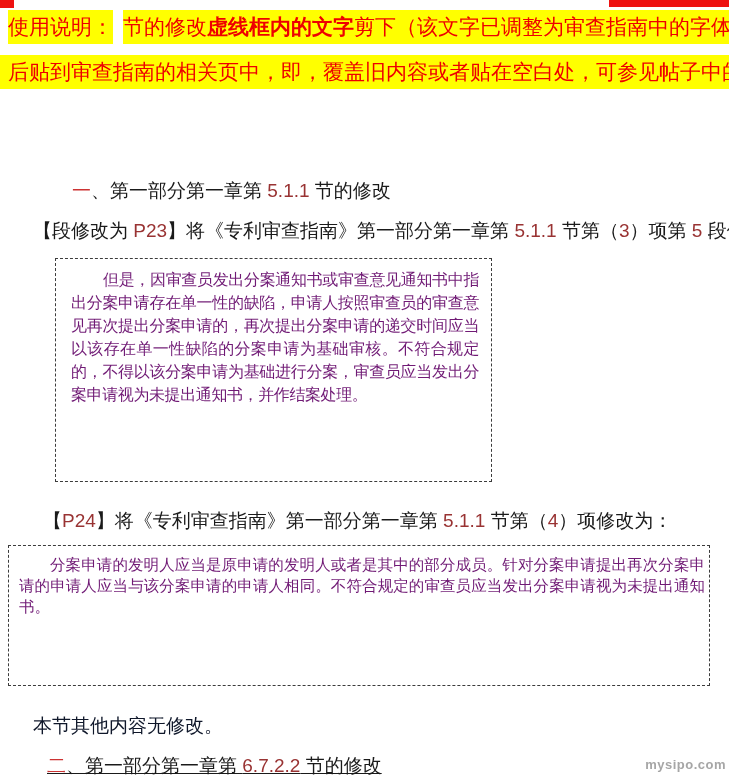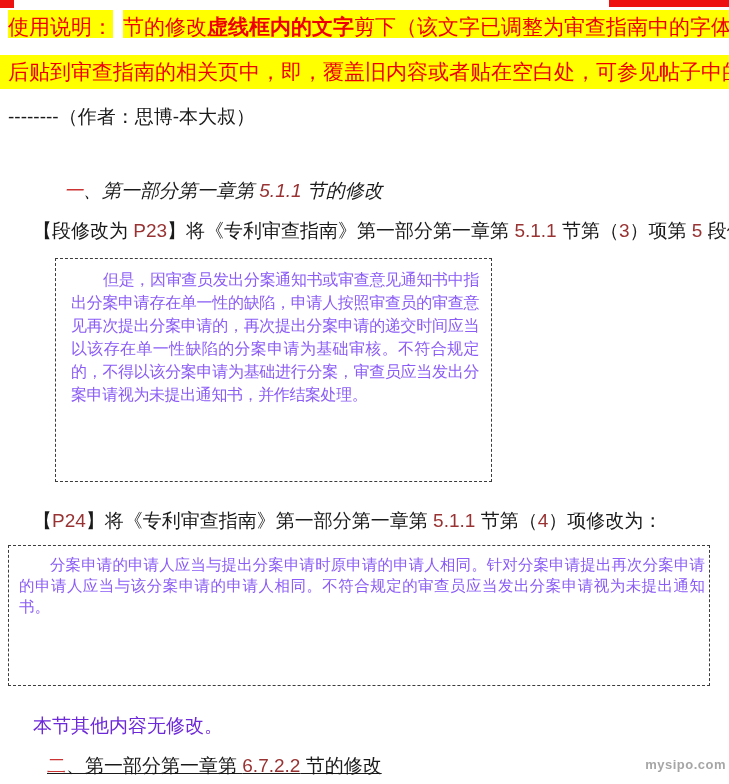--- a/index.html
+++ b/index.html
@@ -12,92 +12,91 @@
     color:#1a1a1a;
   }
   
   .frag{position:absolute;background:#ee1111;}
   .frag-left{left:0;top:0;width:14px;height:8px;}
   .frag-right{left:609px;top:0;width:120px;height:7px;}
 
   
   .instr-line1{position:absolute;top:10px;left:8px;right:0;font-size:21px;white-space:nowrap;}
   .instr-line1 .hl{
-    display:inline-block;line-height:34px;height:28px;
+    display:inline-block;line-height:34px;height:34px;
     background:#ffff00;color:#ee0000;
   }
   .instr-gap{display:inline-block;width:10px;}
   .instr-line2{
     position:absolute;top:55px;left:0;width:729px;height:34px;
     background:#ffff00;color:#ee0000;
     font-size:21px;line-height:34px;
     padding-left:8px;box-sizing:border-box;white-space:nowrap;
   }
   .author-line{position:absolute;top:104px;left:8px;font-size:19px;color:#1a1a1a;}
 
   .heading{position:absolute;font-size:19px;white-space:nowrap;color:#1a1a1a;}
-  .heading-1{top:178px;left:64px;font-style:italic;}
+  .heading-1{top:178px;left:72px;}
   .heading-2{top:753px;left:47px;text-decoration:underline;}
   .hnum{color:#cc3333;}
   .numeral{color:#993333;}
 
   .refline{position:absolute;left:33px;font-size:19px;white-space:nowrap;color:#1a1a1a;}
   .refline-p23{top:218px;}
-  .refline-p24{top:508px;}
+  .refline-p24{top:508px;margin-left:10px;}
 
   .dashed-box{
     position:absolute;border:1px dashed #3c3c3c;box-sizing:border-box;
-    color:#8b5cf6;
+    color:#701a75;
   }
   .box1{
     top:258px;left:55px;width:437px;height:224px;
     padding:9px 12px 0 15px;
     font-size:16px;line-height:23px;letter-spacing:-0.4px;
   }
   .box2{
     top:545px;left:8px;width:702px;height:141px;
     padding:8px 4px 0 10px;
     font-size:15.5px;line-height:21px;letter-spacing:0;
   }
   .dashed-box p{margin:0;text-indent:2em;text-align:justify;}
 
-  .closing{position:absolute;top:713px;left:33px;font-size:19px;color:#6d28d9;}
+  .closing{position:absolute;top:713px;left:33px;font-size:19px;color:#0f172a;}
 
   .watermark{
     position:absolute;top:757px;right:3px;
     font-size:13px;font-weight:bold;color:#a6a6a6;
     letter-spacing:0.5px;
   }
 </style>
 </head>
 <body>
 
 <div class="page">
 
   <div class="frag frag-left"></div>
   <div class="frag frag-right"></div>
 
   <div class="instr-line1"><span class="hl"><span>使用说明：</span></span><span class="instr-gap"></span><span class="hl"><span>节的修改</span><b>虚线框内的文字</b><span>剪下（该文字已调整为审查指南中的字体），然</span></span></div>
 
   <div class="instr-line2">后贴到审查指南的相关页中，即，覆盖旧内容或者贴在空白处，可参见帖子中的附图</div>
 
-  <div class="author-line"><span>--------</span><span>（作者：思博-本大叔）</span></div>
 
   <div class="heading heading-1"><span class="hnum">一</span><span>、第一部分第一章第 </span><span class="numeral">5.1.1</span><span> 节的修改</span></div>
 
   <div class="refline refline-p23"><span>【段修改为 </span><span class="numeral">P23</span><span>】将《专利审查指南》第一部分第一章第 </span><span class="numeral">5.1.1</span><span> 节第（</span><span class="numeral">3</span><span>）项第 </span><span class="numeral">5</span><span> 段修改为：</span></div>
 
   <div class="dashed-box box1">
     <p>但是，因审查员发出分案通知书或审查意见通知书中指出分案申请存在单一性的缺陷，申请人按照审查员的审查意见再次提出分案申请的，再次提出分案申请的递交时间应当以该存在单一性缺陷的分案申请为基础审核。不符合规定的，不得以该分案申请为基础进行分案，审查员应当发出分案申请视为未提出通知书，并作结案处理。</p>
   </div>
 
   <div class="refline refline-p24"><span>【</span><span class="numeral">P24</span><span>】将《专利审查指南》第一部分第一章第 </span><span class="numeral">5.1.1</span><span> 节第（</span><span class="numeral">4</span><span>）项修改为：</span></div>
 
   <div class="dashed-box box2">
-    <p>分案申请的申请人应当与提出分案申请时原申请的申请人相同。针对分案申请提出再次分案申请的申请人应当与该分案申请的申请人相同。不符合规定的审查员应当发出分案申请视为未提出通知书。</p>
+    <p>分案申请的发明人应当是原申请的发明人或者是其中的部分成员。针对分案申请提出再次分案申请的申请人应当与该分案申请的申请人相同。不符合规定的审查员应当发出分案申请视为未提出通知书。</p>
   </div>
 
   <div class="closing">本节其他内容无修改。</div>
 
   <div class="heading heading-2"><span class="hnum">二</span><span>、第一部分第一章第 </span><span class="numeral">6.7.2.2</span><span> 节的修改</span></div>
 
   <div class="watermark">mysipo.com</div>
 
 </div>
 

